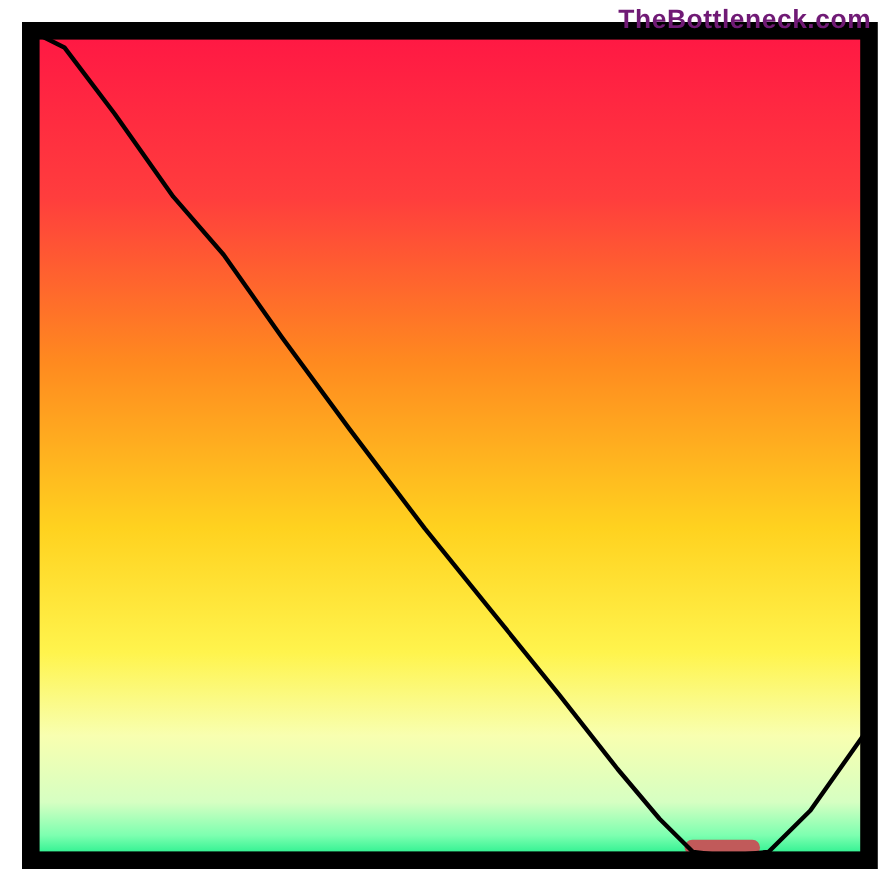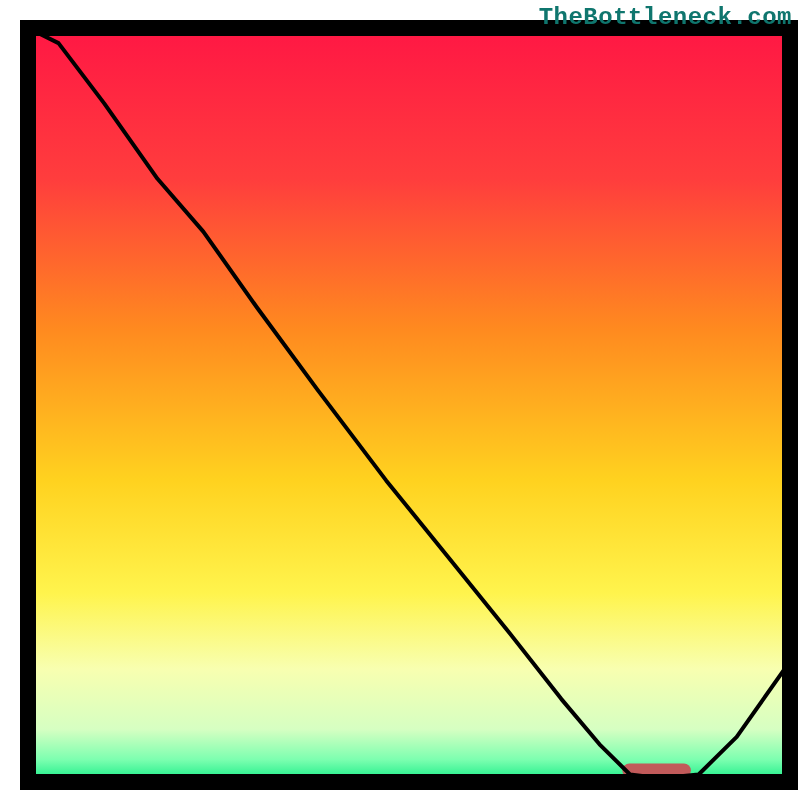--- a/index.html
+++ b/index.html
@@ -12,24 +12,24 @@
   }
   .chart-container {
     position: relative;
     width: 800px;
     height: 800px;
   }
   .watermark {
     position: absolute;
     top: 4px;
     right: 8px;
-    font-family: Liberation Mono, monospace;
+    font-family: Liberation Sans, sans-serif;
     font-size: 24px;
     font-weight: 600;
-    color: #0f766e;
+    color: #701a75;
     letter-spacing: 0.5px;
     user-select: none;
     text-align: right;
   }
   svg {
     display: block;
   }
 </style>
 </head>
 <body>

